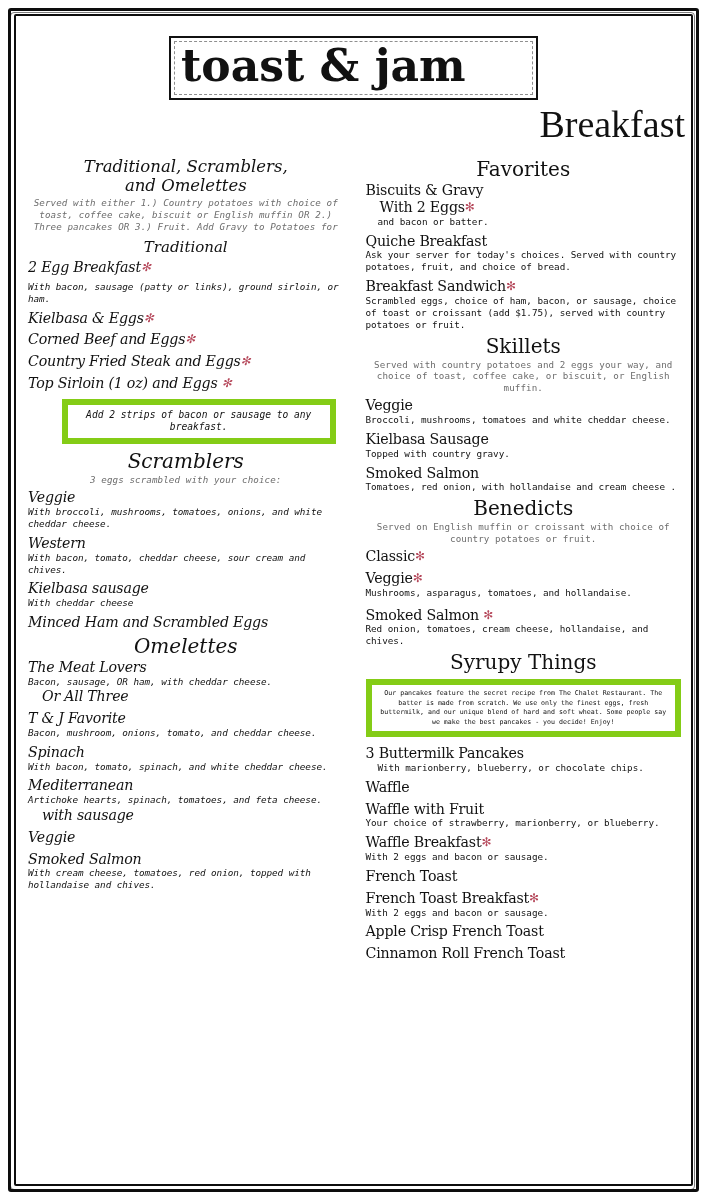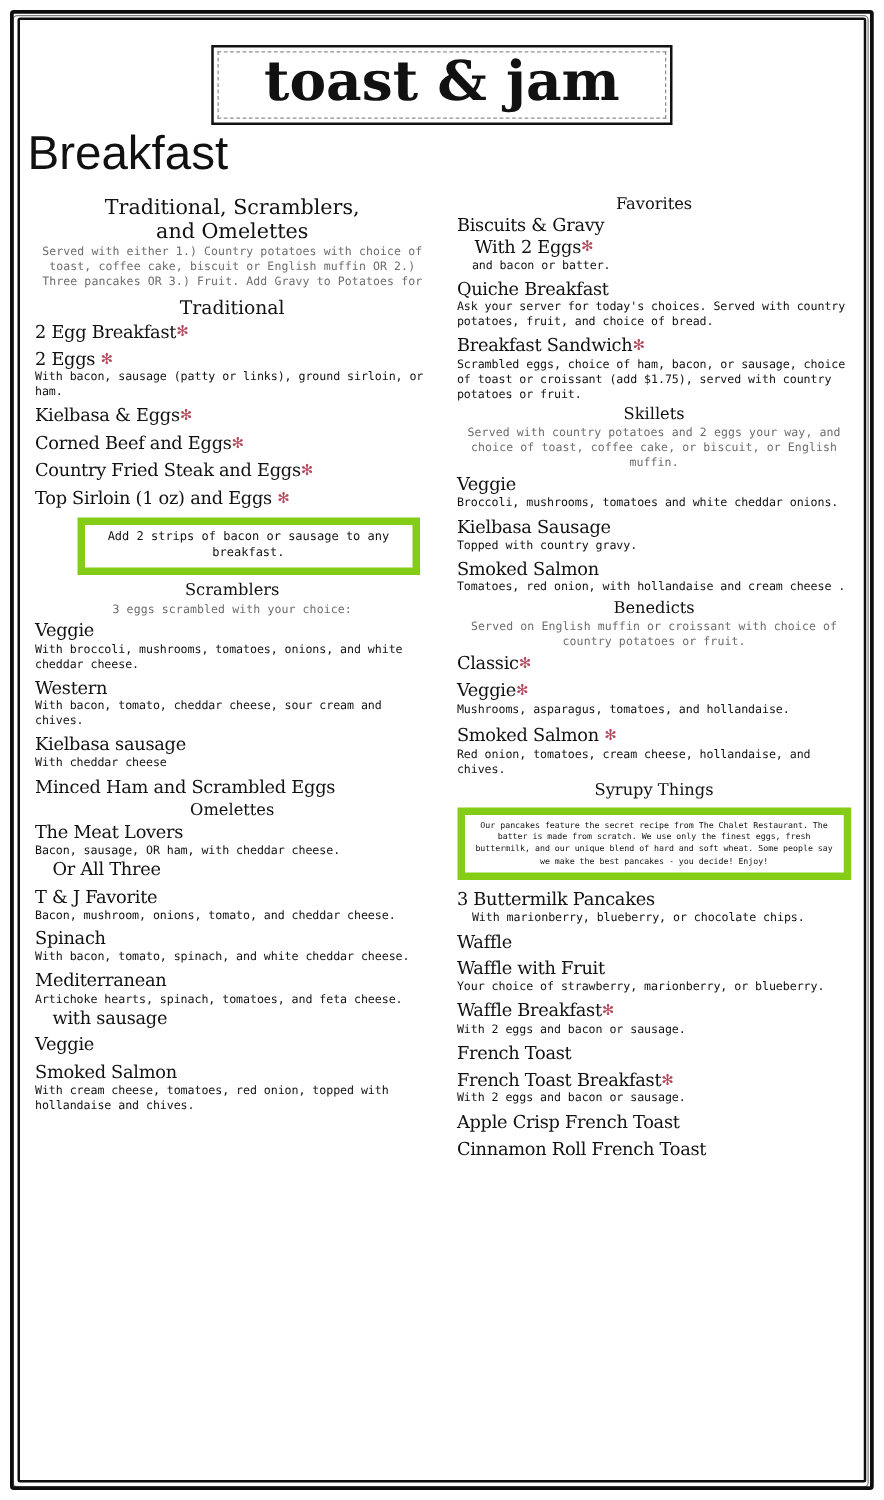--- a/index.html
+++ b/index.html
@@ -28,47 +28,47 @@
   }
   #page{
     position:absolute;left:22px;top:22px;right:22px;bottom:22px;
     overflow:hidden;
   }
   
   #logo-box{
     width:345px;margin:14px auto 0 auto;
     border:2px solid #111;
     padding:5px 10px 9px 10px;
-    text-align:center;
+    text-align:left;
     position:relative;
   }
   #logo-box::before{
     content:"";position:absolute;left:3px;top:3px;right:3px;bottom:3px;
     border:1px dashed #222;opacity:.5;pointer-events:none;
   }
   #logo-text{
     font-size:44px;line-height:1.05;
     font-weight:bold;letter-spacing:0px;
     font-family:"DejaVu Serif", serif;
   }
   #meal-title{
-    text-align:left;
+    text-align:right;
     font-size:38px;
     margin-top:2px;
-    font-family:Liberation Sans, sans-serif;
+    font-family:Liberation Serif, serif;
   }
   
   #cols{display:flex;margin-top:8px;}
   .col{width:50%;box-sizing:border-box;}
-  .col.left{padding:0 10px 0 6px;}
+  .col.left{padding:0 10px 0 6px;font-style:italic;}
   .col.right{padding:0 4px 0 12px;}
 
   .section-head{
     text-align:center;
-    font-size:13px;
+    font-size:20px;
     font-family:"DejaVu Serif", serif;
     margin:4px 0 1px 0;
     line-height:1.15;
   }
   .section-head.big{font-size:16.5px;}
   .section-note{
     text-align:center;
     font-size:9.2px;
     color:#6d6d6d;
     line-height:1.3;
@@ -139,21 +139,20 @@
       <div class="section-note">Served with either 1.) Country potatoes with choice of toast, coffee cake, biscuit or English muffin OR  2.) Three pancakes OR 3.) Fruit.   Add Gravy to Potatoes for</div>
 
       <div class="sub-head">Traditional</div>
 
       <div>
         <div class="item">
           <div class="item-name"><span>2 Egg Breakfast</span><span class="star">✻</span></div>
         </div>
         <div class="gap-sm"></div>
         <div class="item">
-          <div class="item-name"><span>2 Eggs</span> <span class="star">✻</span></div>
           <div class="item-desc">With bacon, sausage (patty or links), ground sirloin, or ham.</div>
         </div>
         <div class="gap-sm"></div>
         <div class="item">
           <div class="item-name"><span>Kielbasa &amp; Eggs</span><span class="star">✻</span></div>
         </div>
         <div class="gap-sm"></div>
         <div class="item">
           <div class="item-name"><span>Corned Beef and Eggs</span><span class="star">✻</span></div>
         </div>
@@ -251,21 +250,21 @@
           <div class="item-desc">Scrambled eggs, choice of ham, bacon, or sausage, choice of toast or croissant (add $1.75), served with country potatoes or fruit.</div>
         </div>
       </div>
 
       <div class="section-head">Skillets</div>
       <div class="section-note">Served with country potatoes and 2 eggs your way, and choice of toast, coffee cake, or biscuit, or English muffin.</div>
 
       <div>
         <div class="item">
           <div class="item-name">Veggie</div>
-          <div class="item-desc">Broccoli, mushrooms, tomatoes and white cheddar onions.</div>
+          <div class="item-desc">Broccoli, mushrooms, tomatoes and white cheddar cheese.</div>
         </div>
         <div class="gap-sm"></div>
         <div class="item">
           <div class="item-name">Kielbasa Sausage</div>
           <div class="item-desc">Topped with country gravy.</div>
         </div>
         <div class="gap-sm"></div>
         <div class="item">
           <div class="item-name">Smoked Salmon</div>
           <div class="item-desc">Tomatoes, red onion, with hollandaise and cream cheese .</div>

